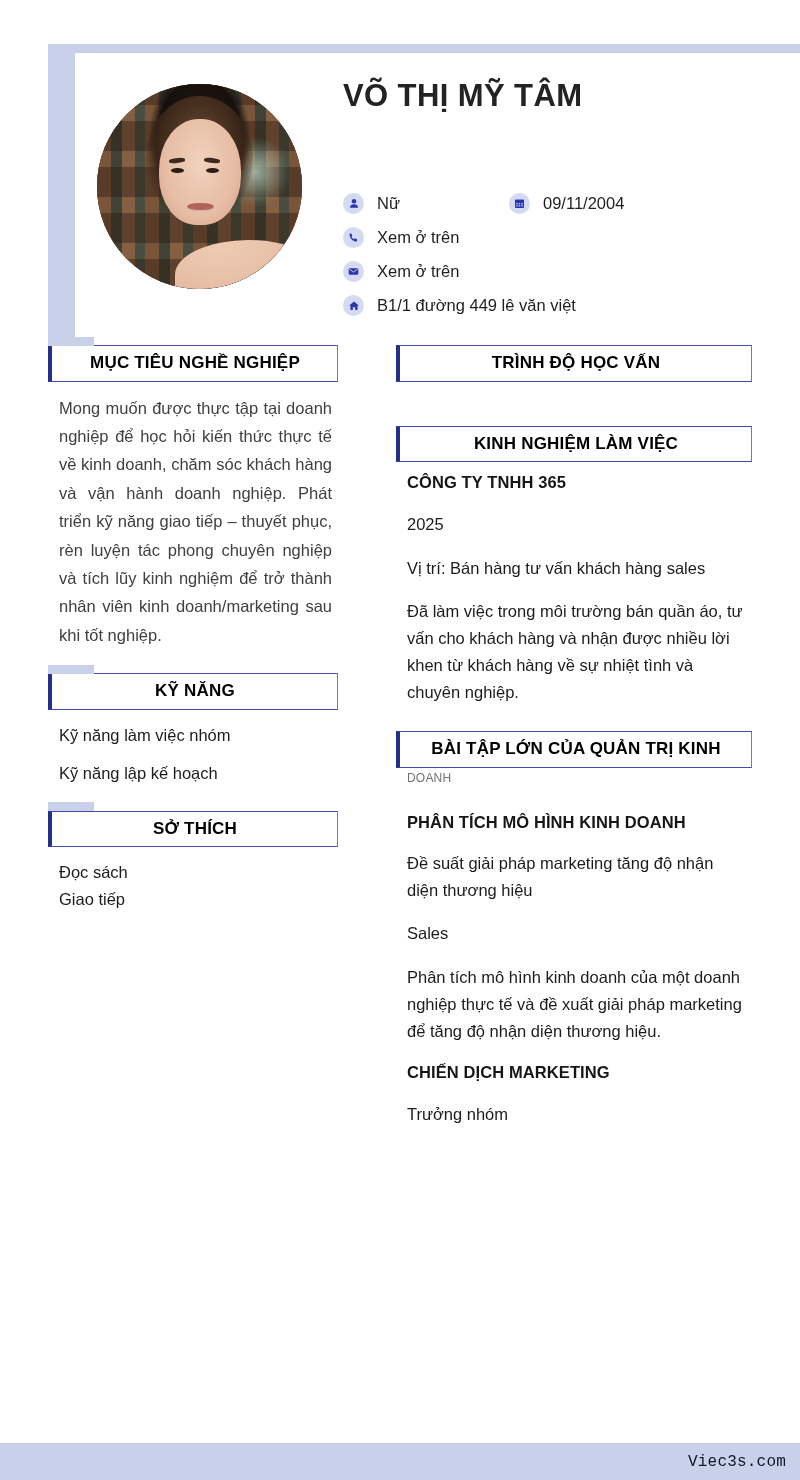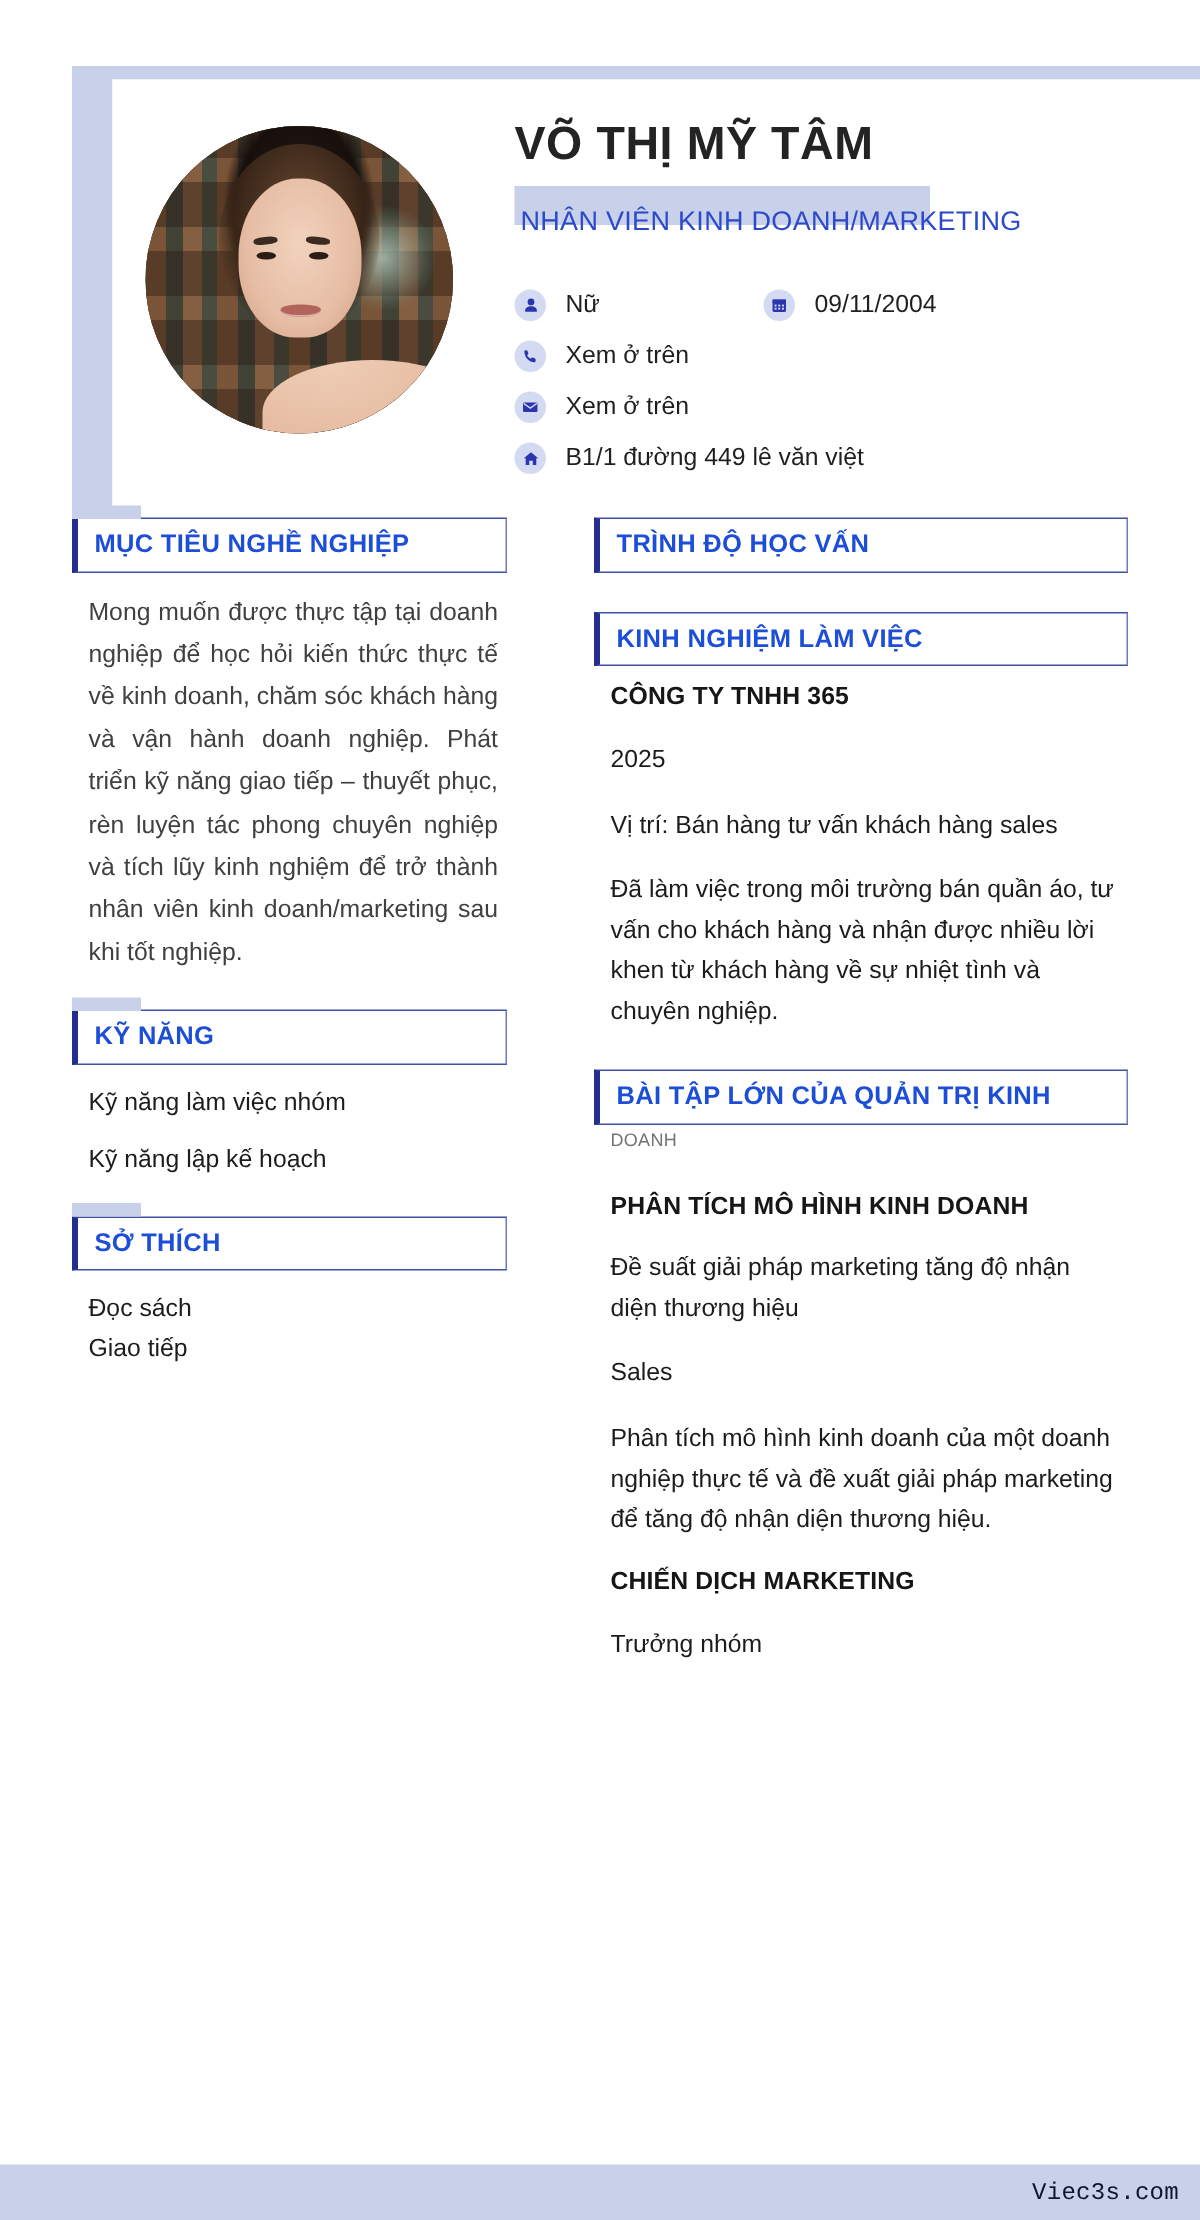--- a/index.html
+++ b/index.html
@@ -251,23 +251,24 @@
     position: absolute;
     left: -4.5px;
     top: -9.5px;
     width: 46px;
     height: 9px;
     background: #c8d0ea;
   }
   .sec-title {
     font-size: 17px;
     font-weight: 700;
-    color: #1d4ed8;
+    color: #000000;
     letter-spacing: 0.2px;
     line-height: 1.22;
+    text-align: center;
   }
   
   .sec-title-overflow {
     font-size: 12px;
     font-weight: 400;
     color: #737373;
     letter-spacing: 0.2px;
     padding: 3px 0 0 11px;
     line-height: 1.22;
   }
@@ -351,24 +352,20 @@
           <div class="brow-r"></div>
           <div class="eye-l"></div>
           <div class="eye-r"></div>
           <div class="mouth"></div>
           <div class="shoulder"></div>
         </div>
       </div>
 
       <div class="header-text">
         <div class="name">VÕ THỊ MỸ TÂM</div>
-        <div class="title-wrap">
-          <div class="title-band"></div>
-          <div class="job-title">NHÂN VIÊN KINH DOANH/MARKETING</div>
-        </div>
       </div>
 
       <div class="contacts">
 
         <div class="contact-row">
           <div class="contact-cell first">
             <span class="cicon">
               <svg width="12" height="12" viewBox="0 0 16 16" fill="currentColor">
                   <circle cx="8" cy="4.4" r="3"></circle>
                   <path d="M8 8.2c-3 0-5.2 1.7-5.2 3.6V13h10.4v-1.2C13.2 9.9 11 8.2 8 8.2z"></path>
@@ -467,21 +464,21 @@
     </div>
 
     <div class="col-right">
 
       <div class="sec">
         <div class="sec-box">
           <div class="sec-title">TRÌNH ĐỘ HỌC VẤN</div>
         </div>
       </div>
 
-      <div class="sec" style="margin-top:26px;">
+      <div class="sec" style="margin-top:44px;">
         <div class="sec-box">
           <div class="sec-title">KINH NGHIỆM LÀM VIỆC</div>
         </div>
         <div class="sec-body" style="padding-top:10px;">
           <div class="entry">
             <div class="entry-head">CÔNG TY TNHH 365</div>
             <div class="entry-line">2025</div>
             <div class="entry-line">Vị trí: Bán hàng tư vấn khách hàng sales</div>
             <div class="entry-line">Đã làm việc trong môi trường bán quần áo, tư vấn cho khách hàng và nhận được nhiều lời khen từ khách hàng về sự nhiệt tình và chuyên nghiệp.</div>
           </div>

